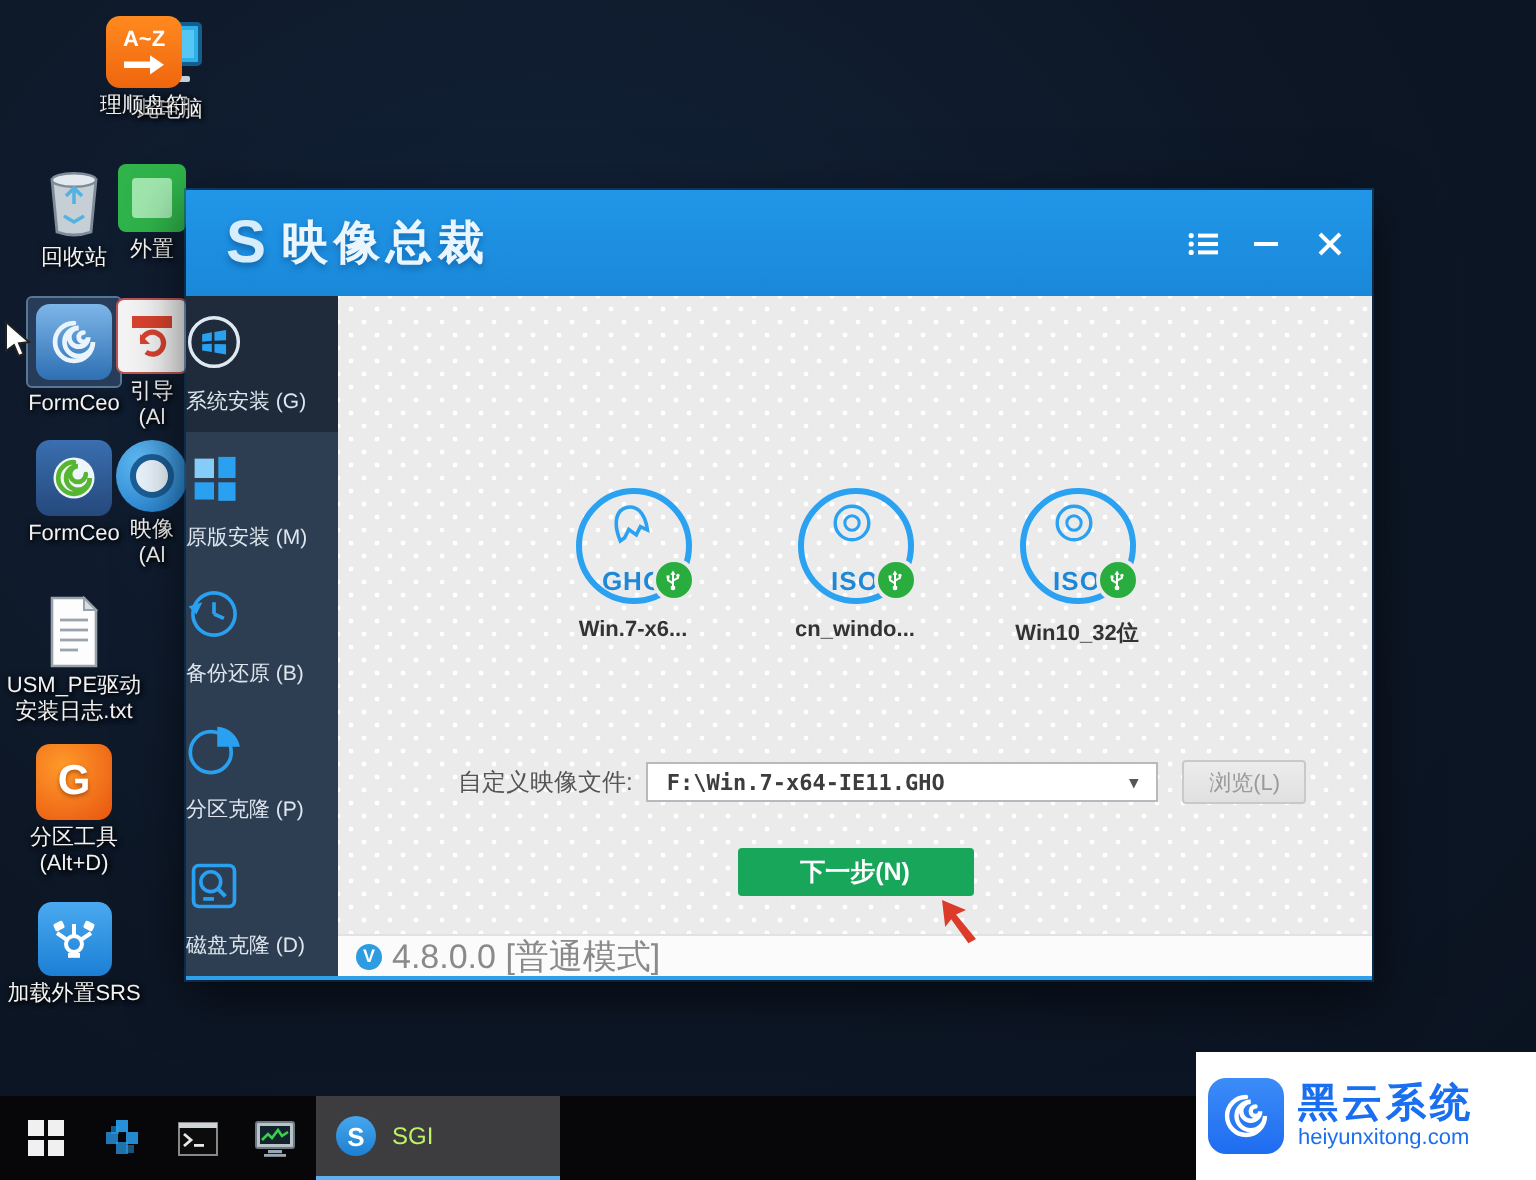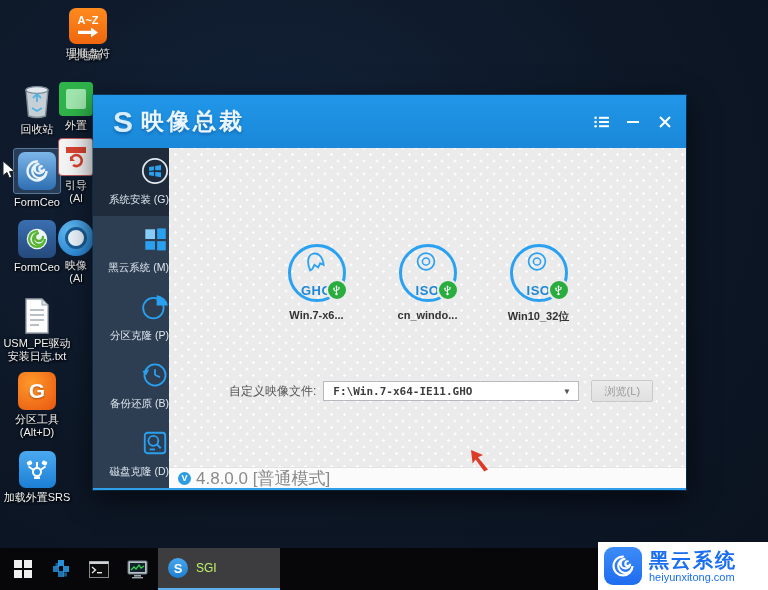--- a/index.html
+++ b/index.html
@@ -19,21 +19,21 @@
           border-bottom:2px solid #2e9fe8;box-sizing:border-box;}
   .titlebar{height:53px;background:linear-gradient(#2196e8,#1a88d9);display:flex;align-items:center;
             padding:0 12px 0 20px;box-sizing:border-box;}
   .logo-s{font-size:30px;font-weight:bold;color:#d7edfc;text-shadow:0 2px 3px rgba(0,60,120,.45);margin-right:8px;}
   .logo-title{font-size:23px;font-weight:bold;color:#eaf5fe;letter-spacing:3px;
               text-shadow:0 2px 3px rgba(0,60,120,.4);}
   .win-ctrls{margin-left:auto;display:flex;align-items:center;gap:14px;}
   .win-ctrls span{display:flex;align-items:center;justify-content:center;width:18px;height:18px;cursor:pointer;}
   .sidebar{position:absolute;left:0;top:53px;bottom:0;width:76px;background:#2e3e52;
            display:flex;flex-direction:column;}
-  .side-item{flex:1;display:flex;flex-direction:column;align-items:flex-end;justify-content:center;
+  .side-item{flex:1;display:flex;flex-direction:column;align-items:flex-start;justify-content:center;
              gap:6px;color:#dde6ef;font-size:10.5px;cursor:pointer;}
   .side-item.active{background:#1f2b3a;}
   .main{position:absolute;left:76px;top:53px;right:0;bottom:0;background-color:#ebebeb;
         background-image:radial-gradient(circle,#ffffff 1.1px,transparent 1.35px),
                          radial-gradient(circle,#ffffff 1.1px,transparent 1.35px);
         background-size:13px 13px;background-position:0 0,6.5px 6.5px;}
   .images-row{position:absolute;top:96px;left:0;right:0;display:flex;justify-content:center;gap:11px;}
   .img-item{width:100px;display:flex;flex-direction:column;align-items:center;cursor:pointer;}
   .big-circle{width:52px;height:52px;border:3px solid #2ba1f1;border-radius:50%;position:relative;}
   .btype{position:absolute;bottom:1px;width:100%;text-align:center;color:#1e88d8;
@@ -60,21 +60,21 @@
   
   .taskbar{position:absolute;left:0;right:0;bottom:0;height:42px;background:#070709;z-index:15;
            display:flex;align-items:center;}
   .tb-btn{width:38px;height:42px;display:flex;align-items:center;justify-content:center;cursor:pointer;}
   .sgi-task{width:122px;height:42px;margin-left:2px;background:#3d3d40;border-bottom:2px solid #5fb0ef;
             box-sizing:border-box;display:flex;align-items:center;gap:8px;padding-left:10px;cursor:pointer;}
   .sgi-logo{width:20px;height:20px;border-radius:50%;background:linear-gradient(#46a7ef,#1d7fd0);
             color:#fff;font-weight:bold;font-size:13px;display:flex;align-items:center;justify-content:center;}
   .sgi-lbl{color:#bef264;font-size:12px;}
   
-  .watermark{position:absolute;right:0;bottom:0;width:170px;height:48px;background:#fff;z-index:20;
+  .watermark{position:absolute;right:0;bottom:0;width:170px;height:64px;background:#fff;z-index:20;
              display:flex;align-items:center;padding:4px 4px 4px 6px;box-sizing:border-box;gap:7px;cursor:pointer;}
   .wm-logo{width:38px;height:38px;border-radius:9px;background:linear-gradient(#3c8cf8,#1e6cf0);
            display:flex;align-items:center;justify-content:center;flex:none;}
   .wm-name{font-size:20px;font-weight:bold;color:#1a6ff0;letter-spacing:2px;line-height:22px;}
   .wm-url{font-size:11px;color:#1a6ff0;line-height:13px;}
   .cursor{position:absolute;z-index:40;pointer-events:none;}
 </style>
 </head>
 <body>
 
@@ -157,38 +157,38 @@
           <line x1="16.4" y1="13" x2="21.5" y2="9.5"></line>
         </g>
         <rect x="3" y="4" width="5" height="4" rx="1" transform="rotate(-25 5.5 6)" fill="#fff"></rect>
         <rect x="18" y="4" width="5" height="4" rx="1" transform="rotate(25 20.5 6)" fill="#fff"></rect>
         <rect x="10" y="19.5" width="6" height="2.4" fill="#fff"></rect>
       </svg>
   </div>
   <div class="lbl">加载外置SRS</div>
 </div>
 
-<div class="dicon" style="left:52px;top:8px;">
+<div class="dicon" style="left:36px;top:8px;">
   <div class="art iconbox" style="width:38px;height:36px;background:linear-gradient(#ff8a1e,#ef660e);flex-direction:column;color:#fff;font-weight:bold;">
     <div style="font-size:11px;line-height:12px;">A~Z</div>
     <svg width="22" height="12" viewBox="0 0 22 12">
         <path d="M1 6 h13 v-4 l7 6 -7 6 v-4 h-13 Z" fill="#fff" transform="scale(1,0.8)"></path>
       </svg>
   </div>
   <div class="lbl">理顺盘符</div>
 </div>
 
 <div class="dicon" style="left:40px;top:82px;">
   <div class="art iconbox" style="width:34px;height:34px;background:#2fb34a;border-radius:4px;">
     <div style="width:20px;height:20px;background:#9fe6ad;border-radius:2px;"></div>
   </div>
   <div class="lbl">外置</div>
 </div>
 
-<div class="dicon" style="left:40px;top:138px;">
+<div class="dicon" style="left:40px;top:149px;">
   <div class="art iconbox" style="width:34px;height:36px;background:#f4f4f4;border-radius:4px;border:1px solid #b55;">
     <svg width="24" height="24" viewBox="0 0 24 24">
         <rect x="2" y="2" width="20" height="6" fill="#d8432f"></rect>
         <path d="M7 14 a5.5 5.5 0 1 1 2 6" stroke="#d8432f" stroke-width="2.6" fill="none"></path>
         <path d="M6 11 v5 h5 Z" fill="#d8432f"></path>
       </svg>
   </div>
   <div class="lbl">引导</div>
   <div class="lbl" style="margin-top:0;">(Al</div>
 </div>
@@ -250,40 +250,40 @@
     </div>
     <div class="side-item">
       <span>
         <svg width="28" height="28" viewBox="0 0 26 26">
             <rect x="4" y="4" width="9" height="9" fill="#85cdf8"></rect>
             <rect x="15" y="3.2" width="8" height="9.8" fill="#2aa0f0"></rect>
             <rect x="4" y="15" width="9" height="8" fill="#2aa0f0"></rect>
             <rect x="15" y="15" width="8" height="8.6" fill="#2aa0f0"></rect>
           </svg>
       </span>
-      <span>黑云系统 (M)</span>
-    </div>
-    <div class="side-item">
-      <span>
-        <svg width="28" height="28" viewBox="0 0 26 26">
-            <circle cx="11.5" cy="14" r="9.5" fill="none" stroke="#2aa0f0" stroke-width="1.7"></circle>
-            <path d="M14.5,11.5 L14.5,2.2 A11.3,11.3 0 0 1 25,11.5 Z" fill="#2aa0f0"></path>
-          </svg>
-      </span>
-      <span>分区克隆 (P)</span>
+      <span>原版安装 (M)</span>
     </div>
     <div class="side-item">
       <span>
         <svg width="28" height="28" viewBox="0 0 26 26">
             <circle cx="13" cy="13" r="9.8" fill="none" stroke="#2aa0f0" stroke-width="1.7"></circle>
             <path d="M13,13 V7.6 M13,13 L17.6,15" stroke="#2aa0f0" stroke-width="1.7" fill="none"></path>
             <path d="M1.2,9.5 L7.6,7.6 L4.8,13.2 Z" fill="#2aa0f0"></path>
           </svg>
       </span>
       <span>备份还原 (B)</span>
+    </div>
+    <div class="side-item">
+      <span>
+        <svg width="28" height="28" viewBox="0 0 26 26">
+            <circle cx="11.5" cy="14" r="9.5" fill="none" stroke="#2aa0f0" stroke-width="1.7"></circle>
+            <path d="M14.5,11.5 L14.5,2.2 A11.3,11.3 0 0 1 25,11.5 Z" fill="#2aa0f0"></path>
+          </svg>
+      </span>
+      <span>分区克隆 (P)</span>
     </div>
     <div class="side-item">
       <span>
         <svg width="28" height="28" viewBox="0 0 26 26">
             <rect x="3.5" y="3.5" width="19" height="19" rx="2.5" fill="none" stroke="#2aa0f0" stroke-width="1.7"></rect>
             <circle cx="11.5" cy="11" r="4.6" fill="none" stroke="#2aa0f0" stroke-width="1.7"></circle>
             <line x1="14.8" y1="14.3" x2="18.3" y2="17.8" stroke="#2aa0f0" stroke-width="1.9"></line>
             <line x1="8" y1="19" x2="13" y2="19" stroke="#2aa0f0" stroke-width="1.7"></line>
           </svg>
       </span>
@@ -369,20 +369,21 @@
 
     <div class="file-row">
       <span class="file-lbl">自定义映像文件:</span>
       <div class="combo">
         <span>F:\Win.7-x64-IE11.GHO</span>
         <span class="arrow">▼</span>
       </div>
       <div class="browse">浏览(L)</div>
     </div>
 
+    <div class="next-btn">下一步(N)</div>
 
     <svg class="cursor" style="left:298px;top:299px;" width="26" height="26" viewBox="0 0 26 26">
         <path d="M4,3 L16,8 L11,10.2 L21,22.5 L17.2,24.6 L8.6,12.6 L5.6,16.5 Z" fill="#dd3b2a"></path>
       </svg>
 
     <div class="statusbar">
       <span class="vbadge">V</span>
       <span class="status-text">4.8.0.0 [普通模式]</span>
     </div>
   </div>

